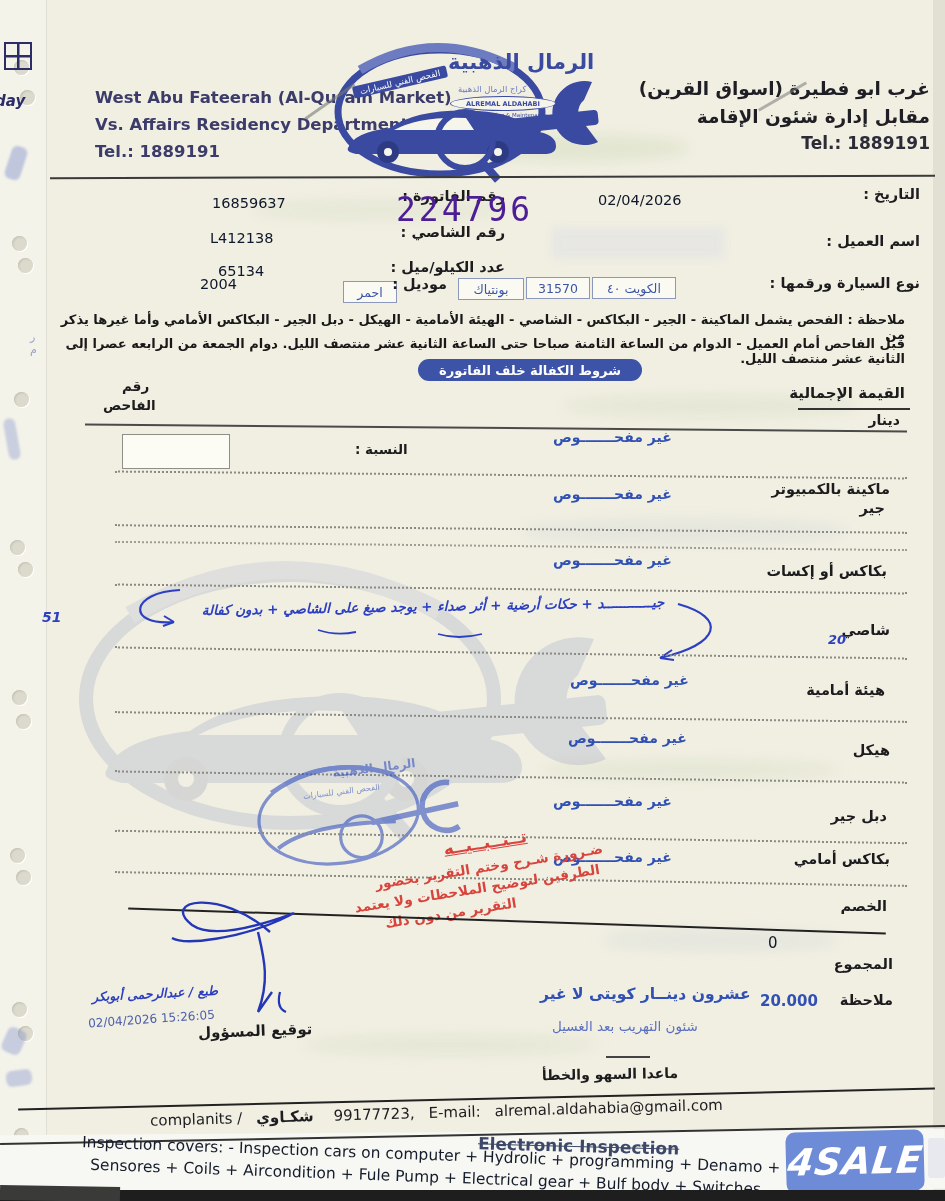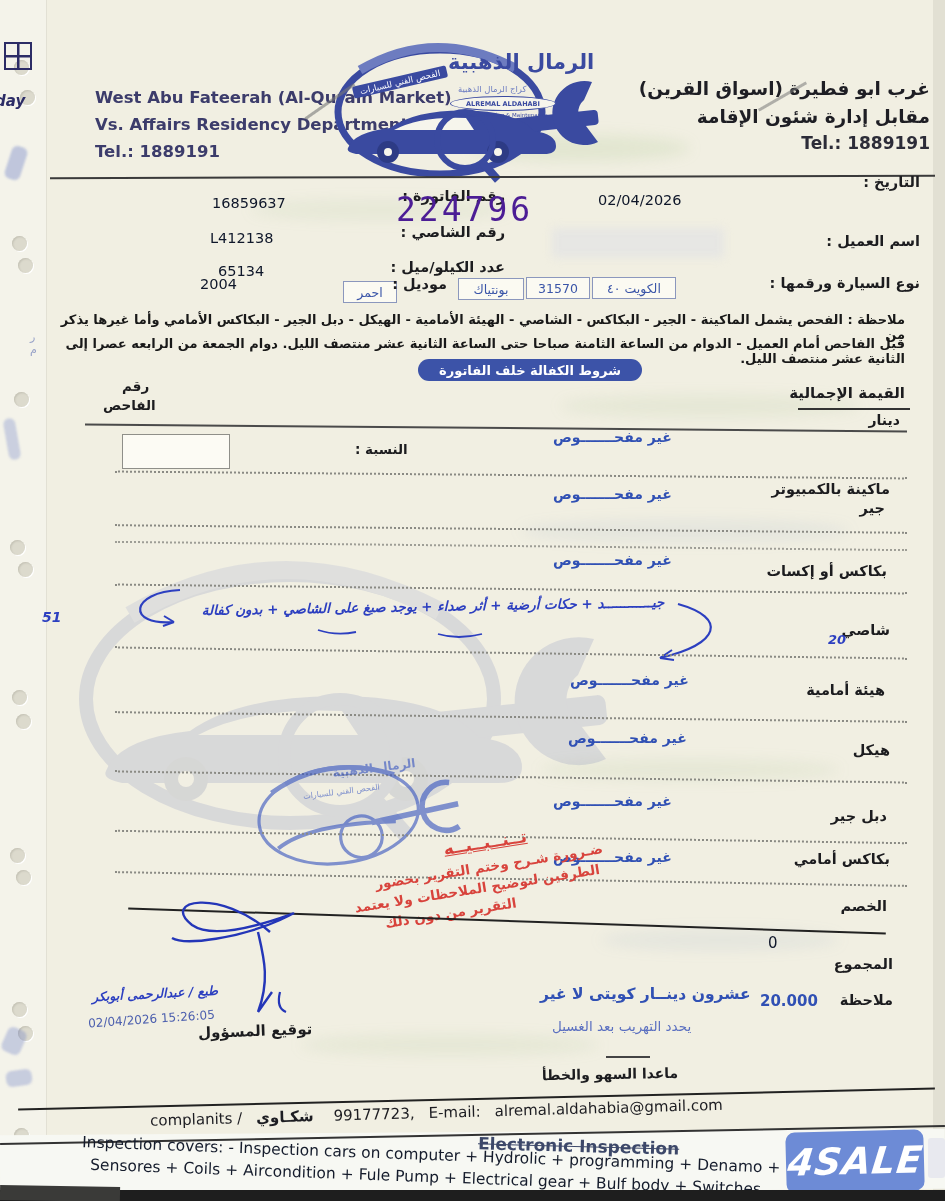--- a/index.html
+++ b/index.html
@@ -105,21 +105,21 @@
 
   <div class="abs" style="right:15px;top:78px;text-align:right;color:#1e1e24;" dir="rtl">
     <div style="font-size:18.5px;font-weight:bold;">غرب ابو فطيرة (اسواق القرين)</div>
     <div style="font-size:18.5px;font-weight:bold;margin-top:7px;">مقابل إدارة شئون الإقامة</div>
     <div style="font-size:17px;font-weight:bold;margin-top:6px;color:#2c2c38;" dir="ltr">Tel.: 1889191</div>
   </div>
   <div class="abs" style="left:92px;top:100px;width:60px;height:3px;background:rgba(120,120,120,.6);transform:rotate(-35deg);left:300px;filter:blur(.5px);"></div>
   <div class="abs" style="left:755px;top:95px;width:55px;height:3px;background:rgba(120,120,120,.55);transform:rotate(-30deg);filter:blur(.5px);"></div>
   <div class="abs" style="left:50px;top:176px;width:885px;height:2px;background:#3a3a3a;transform:rotate(-.15deg);"></div>
 
-  <div class="abs lbl" style="right:25px;top:174px;" dir="rtl">التاريخ :</div>
+  <div class="abs lbl" style="right:25px;top:186px;" dir="rtl">التاريخ :</div>
   <div class="abs val" style="left:598px;top:192px;">02/04/2026</div>
 
   <div class="abs lbl" style="right:440px;top:188px;" dir="rtl">رقم الفاتورة :</div>
   <div class="abs val" style="left:212px;top:195px;">16859637</div>
   <div class="abs" style="left:396px;top:190px;font-family:'DejaVu Sans Mono',monospace;font-size:33px;color:#4c1d95;letter-spacing:3px;">224796</div>
 
   <div class="abs lbl" style="right:440px;top:224px;" dir="rtl">رقم الشاصي :</div>
   <div class="abs val" style="left:210px;top:230px;">L412138</div>
 
   <div class="abs lbl" style="right:25px;top:233px;" dir="rtl">اسم العميل :</div>
@@ -218,21 +218,21 @@
 
   <div class="abs lbl" style="right:58px;top:898px;" dir="rtl">الخصم</div>
   <div class="abs" style="left:128px;top:920px;width:758px;height:2px;background:#222;transform:rotate(1.9deg);"></div>
   <div class="abs val" style="left:768px;top:934px;font-size:15px;">0</div>
 
   <div class="abs lbl" style="right:52px;top:956px;" dir="rtl">المجموع</div>
 
   <div class="abs lbl" style="right:52px;top:992px;" dir="rtl">ملاحظة</div>
   <div class="abs" style="left:760px;top:992px;color:#3050b4;font-weight:bold;font-size:15px;">20.000</div>
   <div class="abs" style="left:540px;top:985px;color:#3050b4;font-weight:bold;font-size:15.5px;white-space:nowrap;" dir="rtl">عشرون دينــار كويتى لا غير</div>
-  <div class="abs" style="left:552px;top:1018px;color:#5a6fc0;font-size:13.5px;white-space:nowrap;" dir="rtl">يحدد التهريب بعد الغسيل</div>
+  <div class="abs" style="left:552px;top:1018px;color:#5a6fc0;font-size:13.5px;white-space:nowrap;" dir="rtl">شئون التهريب بعد الغسيل</div>
 
   <svg class="abs" style="left:130px;top:880px;" width="260" height="150" viewBox="0 0 260 150">
     <path d="M140 52 C 90 8, 30 20, 62 45 C 95 68, 200 16, 150 40 C 110 58, 55 66, 42 58" fill="none" stroke="#2436b8" stroke-width="2.4"></path>
     <path d="M128 52 C 134 78, 140 100, 128 132 M128 132 l 14 -20" fill="none" stroke="#2436b8" stroke-width="2.4"></path>
     <path d="M150 112 q -4 16 6 20" fill="none" stroke="#2436b8" stroke-width="2.2"></path>
   </svg>
   <div class="abs hand" style="left:92px;top:986px;font-size:12.5px;transform:rotate(-3deg);" dir="rtl">طبع / عبدالرحمى أبوبكر</div>
   <div class="abs" style="left:88px;top:1012px;color:#4c5fae;font-size:12px;transform:rotate(-4deg);">02/04/2026 15:26:05</div>
   <div class="abs lbl" style="left:198px;top:1022px;font-size:15px;transform:rotate(-2deg);" dir="rtl">توقيع المسؤول</div>
 

